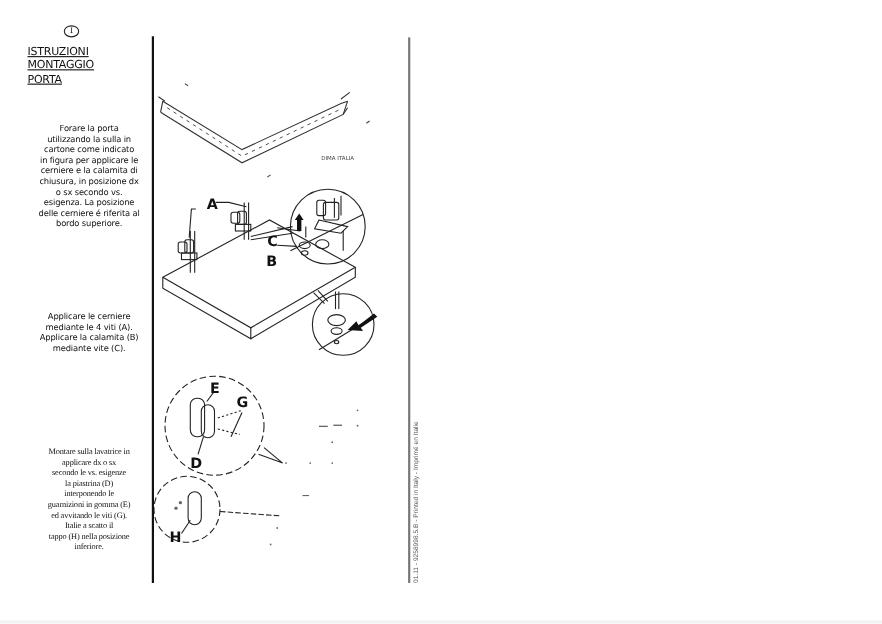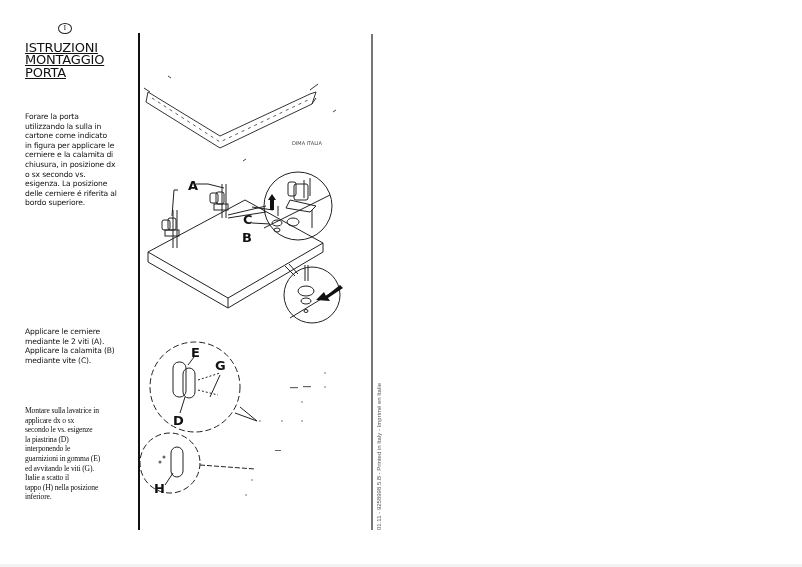--- a/index.html
+++ b/index.html
@@ -1,22 +1,22 @@
 <!DOCTYPE html>
 <html><head>
   <meta charset="utf-8">
   <style>
     html, body { margin: 0; padding: 0; background: #ffffff; }
     body { width: 802px; height: 567px; position: relative; overflow: hidden; font-family: "DejaVu Sans", sans-serif; color: #111; }
     .lang-badge { position: absolute; left: 58px; top: 23px; width: 12px; height: 9px; border: 1px solid #222; border-radius: 50%; font-size: 7px; line-height: 9px; text-align: center; font-family: "DejaVu Serif", serif; }
-    .title { position: absolute; left: 25px; top: 42px; font-size: 13px; line-height: 12.3px; text-decoration: underline; letter-spacing: -0.2px; }
+    .title { position: absolute; left: 25px; top: 42px; font-size: 10px; line-height: 12.3px; text-decoration: underline; letter-spacing: -0.2px; }
     .title div { white-space: nowrap; }
-    .para { position: absolute; left: 25px; width: 112px; font-size: 7.6px; line-height: 9.6px; letter-spacing: -0.15px; }
+    .para { position: absolute; left: 25px; width: 112px; font-size: 7.6px; line-height: 9.6px; letter-spacing: -0.15px; text-align: center; }
     .p1 { top: 112px; }
-    .p2 { top: 283px; margin-top: 44px; }
+    .p2 { top: 283px; }
     .p3 { top: 406px; font-family: Liberation Serif, serif; }
     .vline-left { position: absolute; left: 138px; top: 33px; width: 1.5px; height: 497px; background: #111; }
     .vline-right { position: absolute; left: 371px; top: 34px; width: 1.5px; height: 496px; background: #777; }
     .footer-vert { position: absolute; left: 376px; top: 530px; transform-origin: 0 0; transform: rotate(-90deg); font-size: 6px; color: #555; white-space: nowrap; font-family: "Liberation Sans", sans-serif; }
     .bottom-rule { position: absolute; left: 0; top: 564px; width: 802px; height: 3px; background: #f2f2f2; }
     svg.fig { position: absolute; }
     .lbl { font-family: "DejaVu Sans", sans-serif; font-weight: bold; font-size: 13px; fill: #111; }
     .small { font-family: "DejaVu Sans", sans-serif; font-size: 5px; fill: #444; }
   </style>
 </head>
@@ -38,21 +38,21 @@
   <div>cerniere e la calamita di</div>
   <div>chiusura, in posizione dx</div>
   <div>o sx secondo vs.</div>
   <div>esigenza. La posizione</div>
   <div>delle cerniere é riferita al</div>
   <div>bordo superiore.</div>
 </div>
 
 <div class="para p2">
   <div>Applicare le cerniere</div>
-  <div>mediante le 2 viti (A).</div>
+  <div>mediante le 4 viti (A).</div>
   <div>Applicare la calamita (B)</div>
   <div>mediante vite (C).</div>
 </div>
 
 <div class="para p3">
   <div>Montare sulla lavatrice in</div>
   <div>applicare dx o sx</div>
   <div>secondo le vs. esigenze</div>
   <div>la piastrina (D)</div>
   <div>interponendo le</div>

